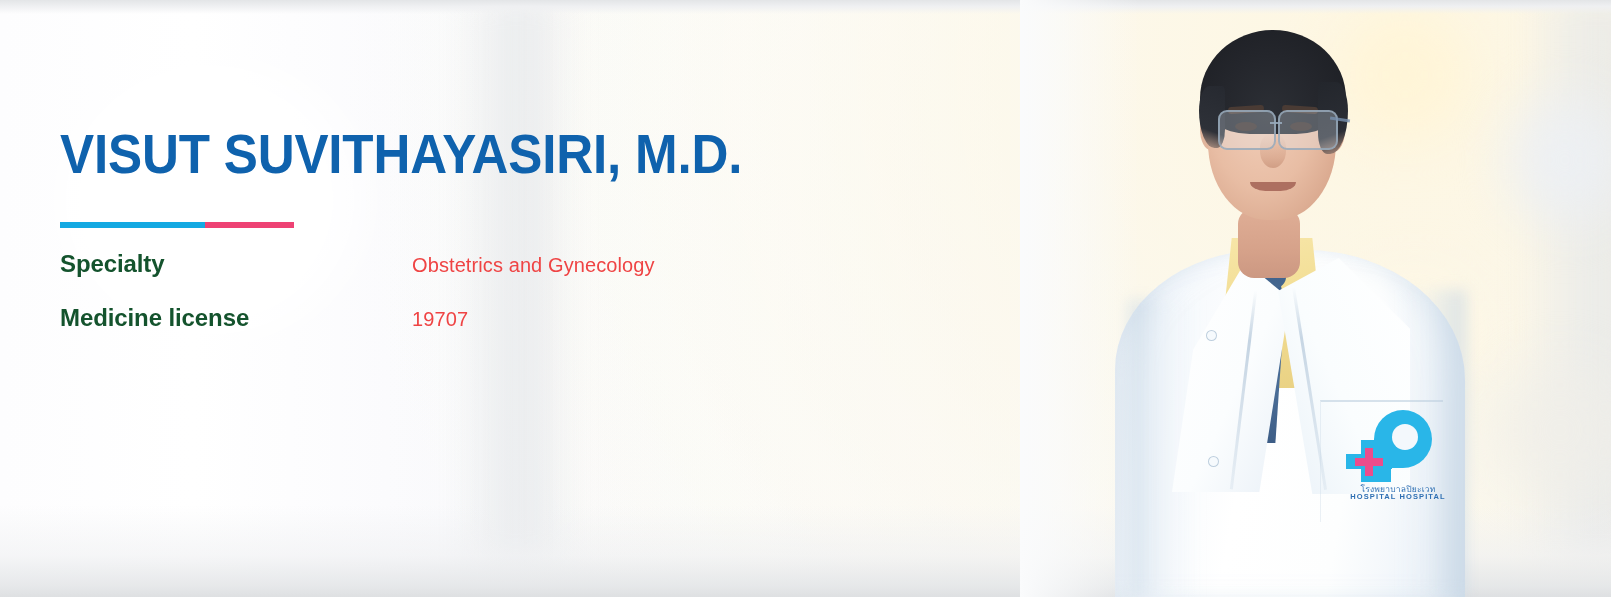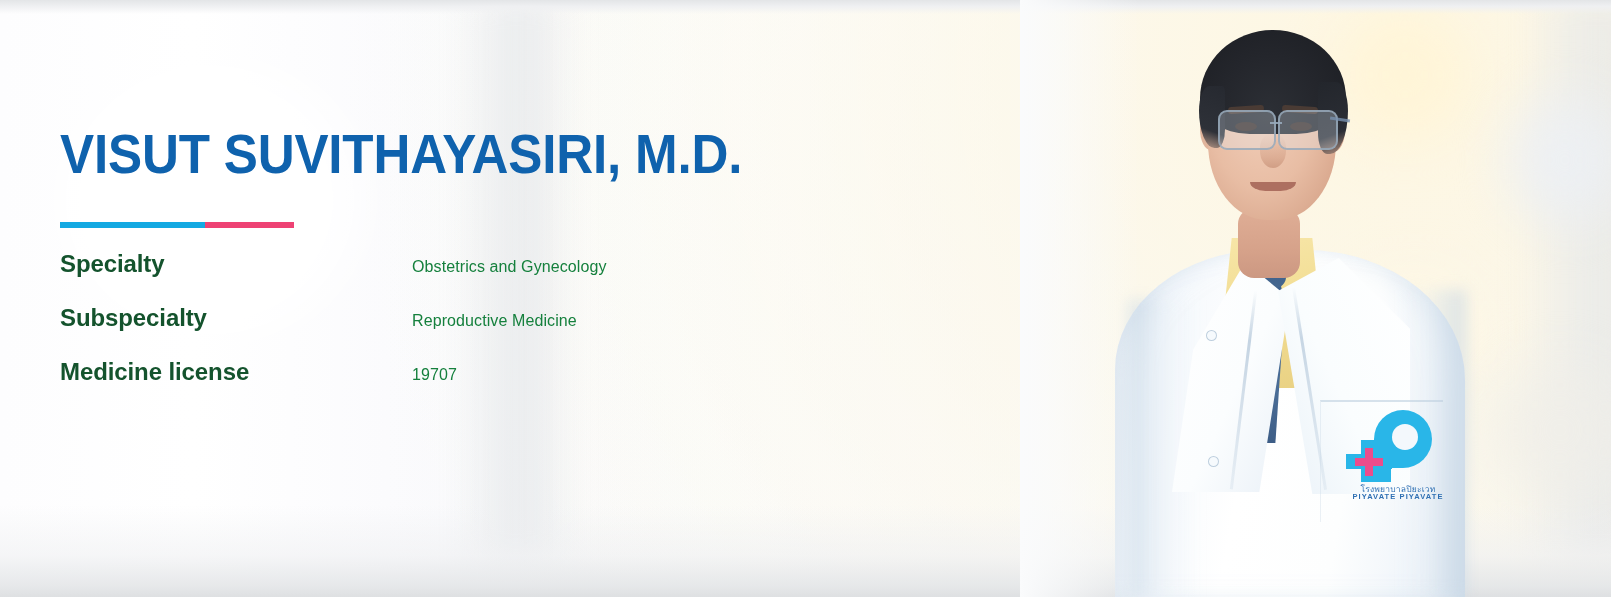--- a/index.html
+++ b/index.html
@@ -295,23 +295,23 @@
     white-space: nowrap;
   }
   .info-label {
     font-size: 24px;
     font-weight: bold;
     color: #14532d;
     width: 352px;
     letter-spacing: -0.1px;
   }
   .info-value {
-    font-size: 16px;
+    font-size: 20px;
     font-weight: normal;
-    color: #15803d;
+    color: #ef4444;
     letter-spacing: 0.1px;
   }
 </style>
 </head>
 <body>
 
 <div class="banner">
 
   <div class="bg"></div>
   <div class="bg-pillar p1"></div>
@@ -358,43 +358,39 @@
 
     <div class="p-part logo-wrap">
       <div class="logo-p"></div>
       <div class="logo-p-stem"></div>
       <div class="logo-p-inner"></div>
       <div class="logo-cross-h"></div>
       <div class="logo-cross-v"></div>
       <div class="logo-cross-pink-h"></div>
       <div class="logo-cross-pink-v"></div>
       <div class="logo-th">โรงพยาบาลปิยะเวท</div>
-      <div class="logo-en">PIYAVATE PIYAVATE</div>
+      <div class="logo-en">HOSPITAL HOSPITAL</div>
     </div>
 
     <div class="p-part portrait-feather"></div>
   </div>
 
   <div class="text-block">
     <h1 class="doc-name">VISUT SUVITHAYASIRI, M.D.</h1>
 
     <div class="divider">
       <div class="seg-cyan"></div>
       <div class="seg-pink"></div>
     </div>
 
     <table class="info-table">
       <tbody>
         <tr>
           <td class="info-label">Specialty</td>
           <td class="info-value">Obstetrics and Gynecology</td>
-        </tr>
-        <tr>
-          <td class="info-label">Subspecialty</td>
-          <td class="info-value">Reproductive Medicine</td>
         </tr>
         <tr>
           <td class="info-label">Medicine license</td>
           <td class="info-value">19707</td>
         </tr>
       </tbody>
     </table>
   </div>
 
 </div>

